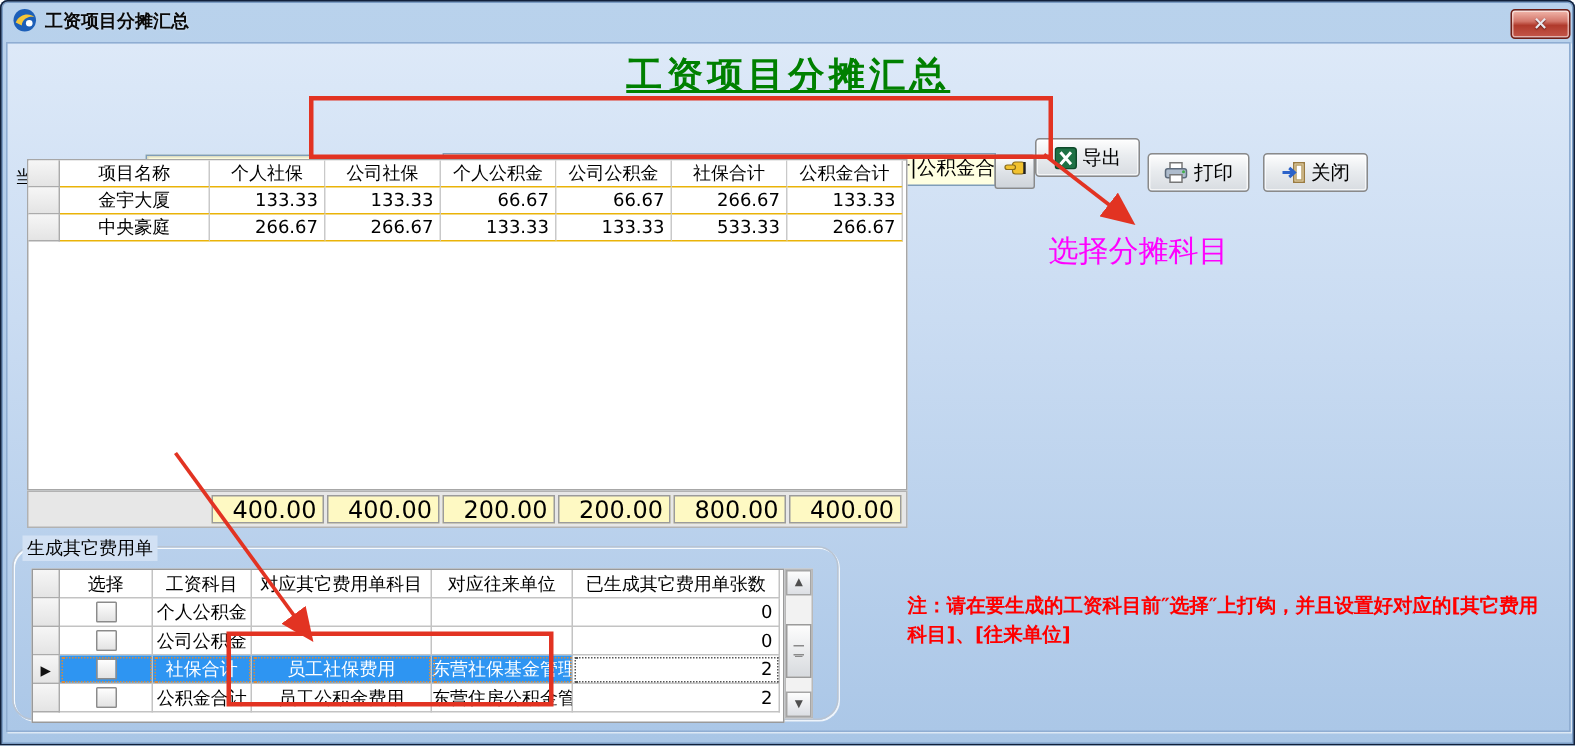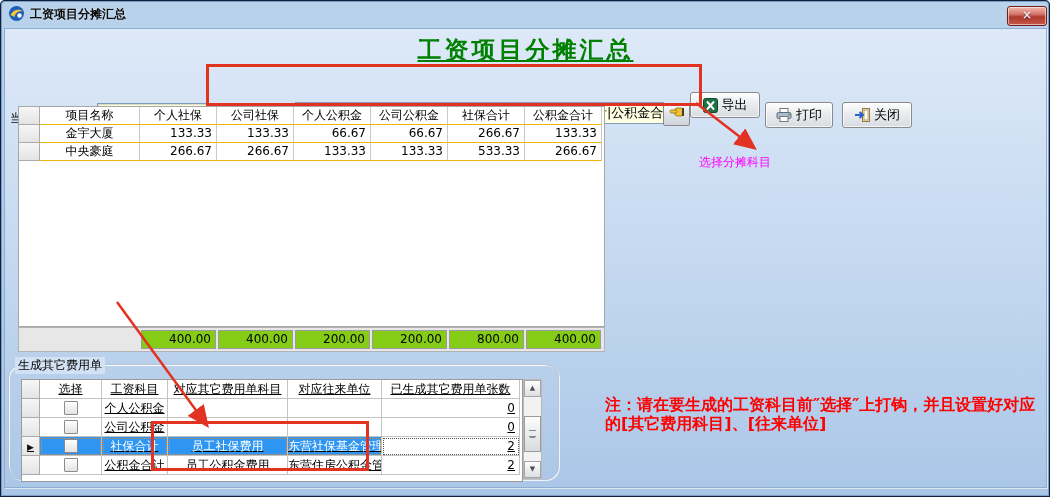--- a/index.html
+++ b/index.html
@@ -36,49 +36,49 @@
   .sgrid-row{display:grid;grid-template-columns:21px 100px repeat(6,77px);}
   .sgrid .c{border-right:1px solid #c9c9c9;border-bottom:1px solid #eab308;height:17px;line-height:17px;
     white-space:nowrap;overflow:hidden;font-size:12px;}
   .sgrid .sel{background:linear-gradient(#f6f6f6,#e4e4e4);border-right:1px solid #ababab;border-bottom:1px solid #ababab;}
   .sgrid .hd{text-align:center;background:#fff;}
   .sgrid .name{text-align:center;}
   .sgrid .num{text-align:right;padding-right:4px;}
   
   .totals{position:absolute;left:18px;top:327px;width:585px;height:23px;background:#e7e7e7;
     border:1px solid #b2b2b2;display:grid;grid-template-columns:21px 100px repeat(6,77px);align-items:center;}
-  .totals .tcell{background:#84cc16;border:1px solid #9b9b9b;height:17px;line-height:17px;text-align:right;
-    padding-right:4px;margin:0 1px;font-size:12px;}
+  .totals .tcell{background:#fef9c3;border:1px solid #9b9b9b;height:17px;line-height:17px;text-align:right;
+    padding-right:4px;margin:0 1px;font-size:16px;}
   
   .groupbox{position:absolute;left:8px;top:364px;width:549px;height:114px;
     border:1px solid #b9c4d2;border-radius:14px;box-shadow:inset 1px 1px 0 rgba(255,255,255,.9),1px 1px 0 rgba(255,255,255,.8);}
   .groupbox-title{position:absolute;left:6px;top:-8px;padding:0 3px;background:#d2e1f4;font-size:12px;}
   
   .etable{position:absolute;left:12px;top:14px;width:500px;background:#fff;border:1px solid #9a9a9a;}
-  .erow{display:grid;grid-template-columns:18px 62px 66px 120px 94px 138px;text-decoration:underline;}
+  .erow{display:grid;grid-template-columns:18px 62px 66px 120px 94px 138px;}
   .etable .c{border-right:1px solid #c3c3c3;border-bottom:1px solid #c3c3c3;height:18px;line-height:18px;
     white-space:nowrap;overflow:hidden;font-size:12px;position:relative;}
   .etable .hd{text-align:center;}
   .etable .sel{background:linear-gradient(#f6f6f6,#e4e4e4);border-right:1px solid #ababab;border-bottom:1px solid #ababab;text-align:center;}
   .etable .txt{text-align:center;}
   .etable .num{text-align:right;padding-right:4px;}
   .erow.selected .hl{background:#2e95f2;color:#fff;outline:1px dotted #d78a3d;outline-offset:-2px;}
   .erow.selected .num{outline:1px dotted #555;outline-offset:-2px;}
   .checkbox{width:12px;height:12px;margin:2px auto;border:1px solid #8b8b8b;
     background:linear-gradient(#fefefe,#e3e3e3);border-radius:1px;}
   .rowmark{font-size:9px;line-height:18px;color:#111;}
   
   .vscroll{position:absolute;left:514px;top:14px;width:17px;height:98px;background:#f2f2f2;border:1px solid #b9b9b9;}
   .vs-btn{position:absolute;left:0;width:15px;height:15px;background:linear-gradient(#fdfdfd,#dcdfe4);
     border:1px solid #a5a5a5;text-align:center;font-size:7px;line-height:14px;color:#4f4f4f;cursor:pointer;}
   .vs-thumb{position:absolute;left:0;top:36px;width:15px;height:34px;background:linear-gradient(#fdfdfd,#d7dade);
     border:1px solid #9b9b9b;cursor:grab;}
   .vs-grip{margin:13px auto 0;width:7px;height:5px;border-top:1px solid #8a8a8a;border-bottom:1px solid #8a8a8a;box-shadow:0 2px 0 -1px #8a8a8a;}
   
-  .note{position:absolute;left:605px;top:395px;width:432px;color:#ff0000;font-weight:bold;font-size:16px;line-height:19px;}
+  .note{position:absolute;left:605px;top:395px;width:432px;color:#ff0000;font-weight:bold;font-size:13px;line-height:19px;}
   .gen-btn{left:890px;top:446px;width:144px;height:27px;font-size:13px;}
   
   .anno-rect{position:absolute;border:3px solid #e23322;pointer-events:none;z-index:50;}
   .anno-text{position:absolute;color:#ff00ff;z-index:50;pointer-events:none;white-space:nowrap;}
   .arrows{position:absolute;left:0;top:0;width:1050px;height:497px;pointer-events:none;z-index:49;}
   .icon{display:inline-block;vertical-align:middle;}
 </style>
 </head>
 <body>
 
@@ -251,21 +251,21 @@
       <div class="vs-thumb">
           <div class="vs-grip"></div>
         </div>
       <div class="vs-btn" style="bottom:0;">▼</div>
     </div>
   </div>
 
   <div class="note">注：请在要生成的工资科目前″选择″上打钩，并且设置好对应的[其它费用科目]、[往来单位]</div>
 
 
-  <div class="anno-text" style="left:699px;top:154px;font-size:12px;">选择分摊科目</div>
+  <div class="anno-text" style="left:699px;top:154px;font-size:20px;">选择分摊科目</div>
 
   <div class="anno-rect" style="left:206px;top:64px;width:490px;height:36px;"></div>
   <div class="anno-rect" style="left:151px;top:421px;width:212px;height:44px;"></div>
 
   <svg class="arrows">
     <defs>
       <marker id="ah" markerWidth="9" markerHeight="8" refX="7" refY="4" orient="auto">
         <path d="M0,0 L9,4 L0,8 Z" fill="#e23322"></path>
       </marker>
     </defs>

